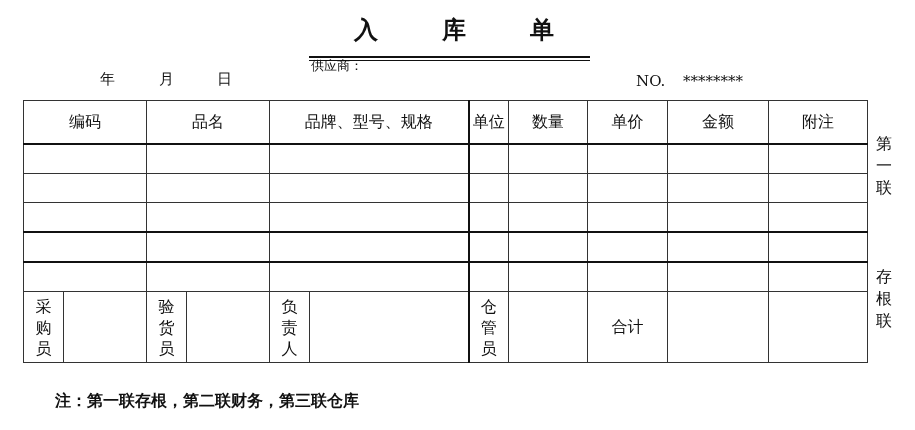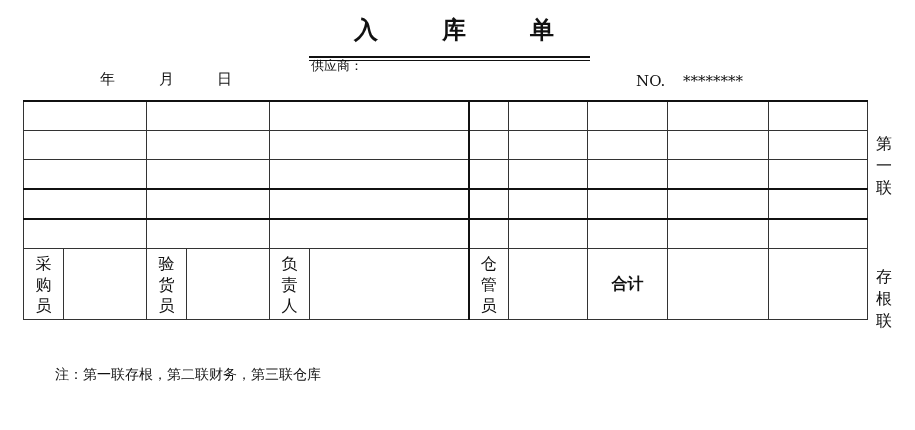--- a/index.html
+++ b/index.html
@@ -14,23 +14,23 @@
   .meta-sm { top: 57px; font-size: 13px; }
   .no { top: 72px; font-size: 15px; font-family: "DejaVu Serif", "Liberation Serif", serif; }
   table.form { position: absolute; left: 23px; top: 100px; border-collapse: collapse; table-layout: fixed; }
   table.form td { border: 1px solid #333; padding: 0; font-size: 16px; text-align: center; vertical-align: middle; }
   table.form tr.head td { height: 42px; }
   table.form tr.data td { height: 28px; }
   table.form tr.thick-top td { border-top: 2px solid #111; }
   table.form td.thick-right { border-right: 2px solid #111; }
   table.form tr.foot td { height: 70px; }
   .vtext { display: flex; flex-direction: column; align-items: center; justify-content: center; line-height: 21px; font-size: 16px; }
-  .bold { font-weight: bold; font-size: 17px; }
+  .bold { font-weight: normal; font-size: 17px; }
   .side { left: 876px; font-size: 16px; display: flex; flex-direction: column; line-height: 22px; }
-  .note { left: 55px; top: 366px; font-size: 14px; }
+  .note { left: 55px; top: 391px; font-size: 16px; font-weight: bold; }
 </style>
 </head>
 <body>
 
 <div class="abs title">
   <span>入</span>
   <span>库</span>
   <span>单</span>
 </div>
 <div class="abs title-rule1"></div>
@@ -51,20 +51,30 @@
       <col style="width:83px">
     <col style="width:40px">
       <col style="width:159px">
     <col style="width:40px">
     <col style="width:79px">
       <col style="width:80px">
       <col style="width:101px">
       <col style="width:99px">
   </colgroup>
   <tbody>
+      <tr class="head">
+    <td colspan="2">编码</td>
+    <td colspan="2">品名</td>
+    <td colspan="2" class="thick-right">品牌、型号、规格</td>
+    <td>单位</td>
+    <td>数量</td>
+    <td>单价</td>
+    <td>金额</td>
+    <td>附注</td>
+  </tr>
   <tr class="data thick-top">
     <td colspan="2"></td>
     <td colspan="2"></td>
     <td colspan="2" class="thick-right"></td>
     <td></td>
     <td></td>
     <td></td>
     <td></td>
     <td></td>
   </tr>

